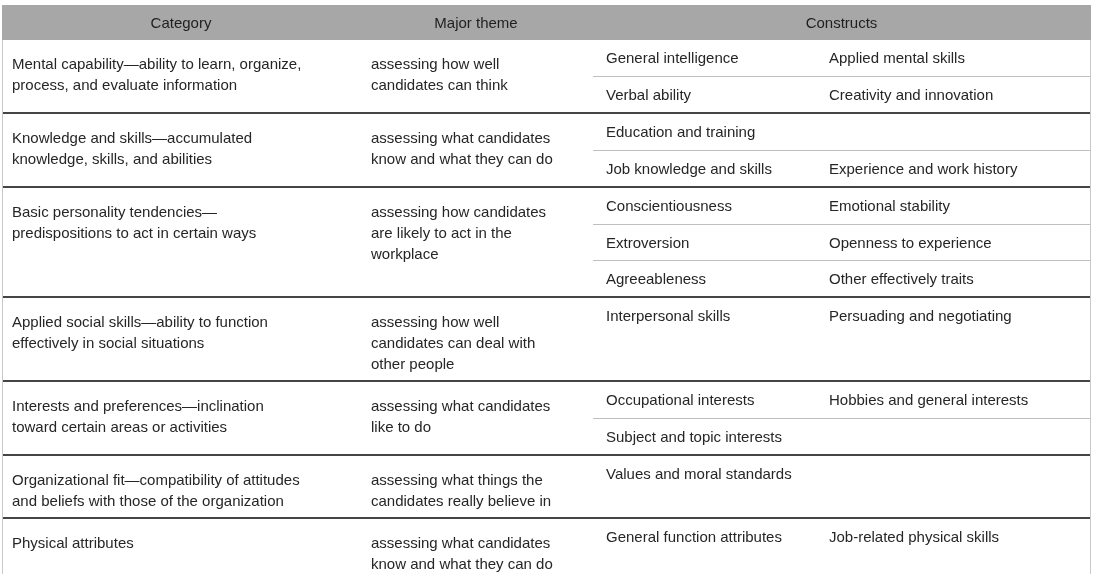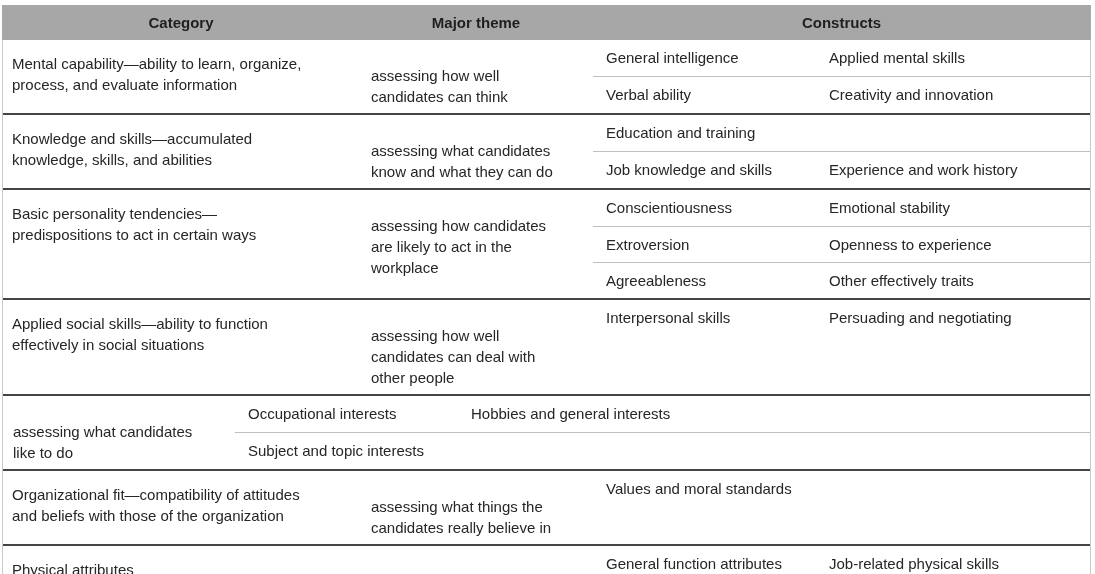--- a/index.html
+++ b/index.html
@@ -15,37 +15,37 @@
   html,body{background:var(--page-bg);}
   body{
     width:1095px;height:574px;overflow:hidden;
     font-family:"Liberation Sans","DejaVu Sans",sans-serif;
     font-size:15px;line-height:21px;color:var(--body-text);
   }
   .table{width:1089px;margin:5px 4px 0 2px;}
   
   .thead{
     display:flex;height:35px;background:var(--header-bg);
-    color:var(--header-text);align-items:center;font-weight:bold;
+    color:var(--header-text);align-items:center;
   }
   .th{text-align:center;}
   .th.h-cat{width:358px;}
   .th.h-theme{width:232px;}
   .th.h-constructs{flex:1;}
   
   .tbody{
     border-left:1px solid var(--edge);
     border-right:1px solid var(--edge);
     border-bottom:2px solid var(--divider);
   }
   .trow{display:flex;align-items:stretch;}
   .trow + .trow{border-top:2px solid var(--divider);}
   .cell{padding:13px 8px 6px;}
   .cell.cat{width:358px;padding-left:9px;white-space:pre-line;}
-  .cell.theme{width:232px;padding-left:10px;white-space:pre-line;margin-top:12px;}
+  .cell.theme{width:232px;padding-left:10px;white-space:pre-line;}
   .constructs{flex:1;display:flex;flex-direction:column;}
   .subrow{display:flex;flex:1;min-height:36px;align-items:flex-start;}
   .subrow + .subrow{border-top:1px solid var(--subdivider);}
   .ca{width:227px;padding:7px 4px 6px 13px;}
   .cb{flex:1;padding:7px 4px 6px 9px;}
 </style>
 </head>
 <body>
 
 <div class="table">
@@ -115,20 +115,22 @@
 candidates can deal with
 other people</div>
         <div class="constructs">
           <div class="subrow">
             <div class="ca">Interpersonal skills</div>
             <div class="cb">Persuading and negotiating</div>
           </div>
         </div>
       </div>
       <div class="trow">
+        <div class="cell cat">Interests and preferences—inclination
+toward certain areas or activities</div>
         <div class="cell theme">assessing what candidates
 like to do</div>
         <div class="constructs">
           <div class="subrow">
             <div class="ca">Occupational interests</div>
             <div class="cb">Hobbies and general interests</div>
           </div>
           <div class="subrow">
             <div class="ca">Subject and topic interests</div>
             <div class="cb"></div>

